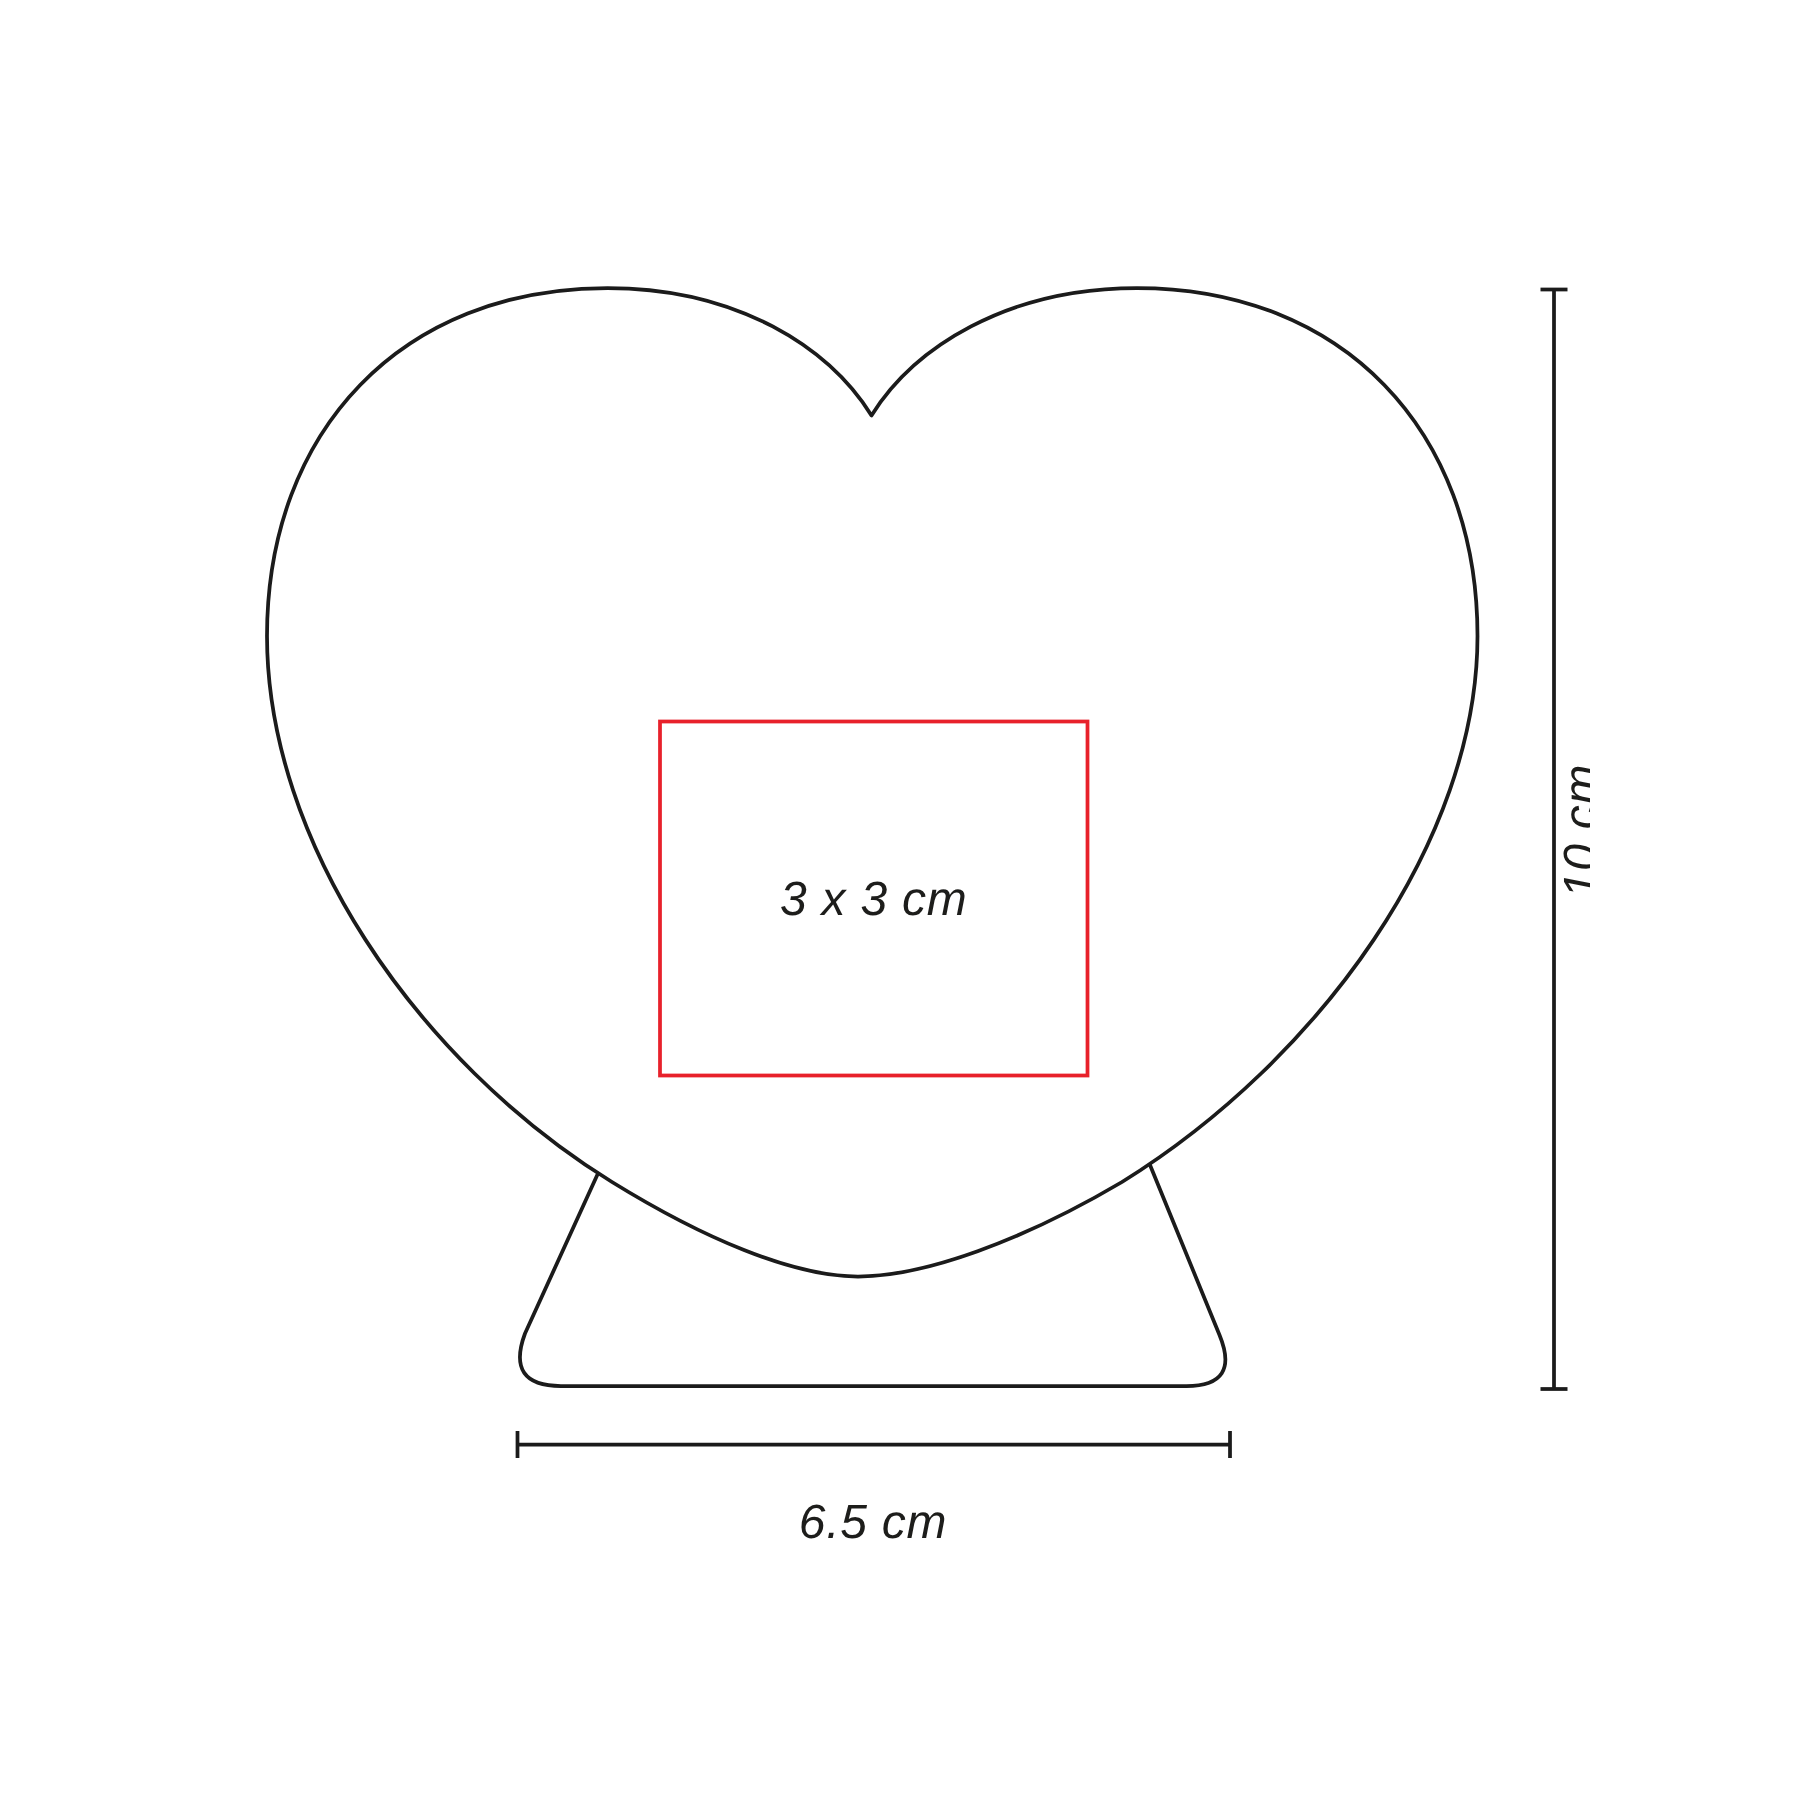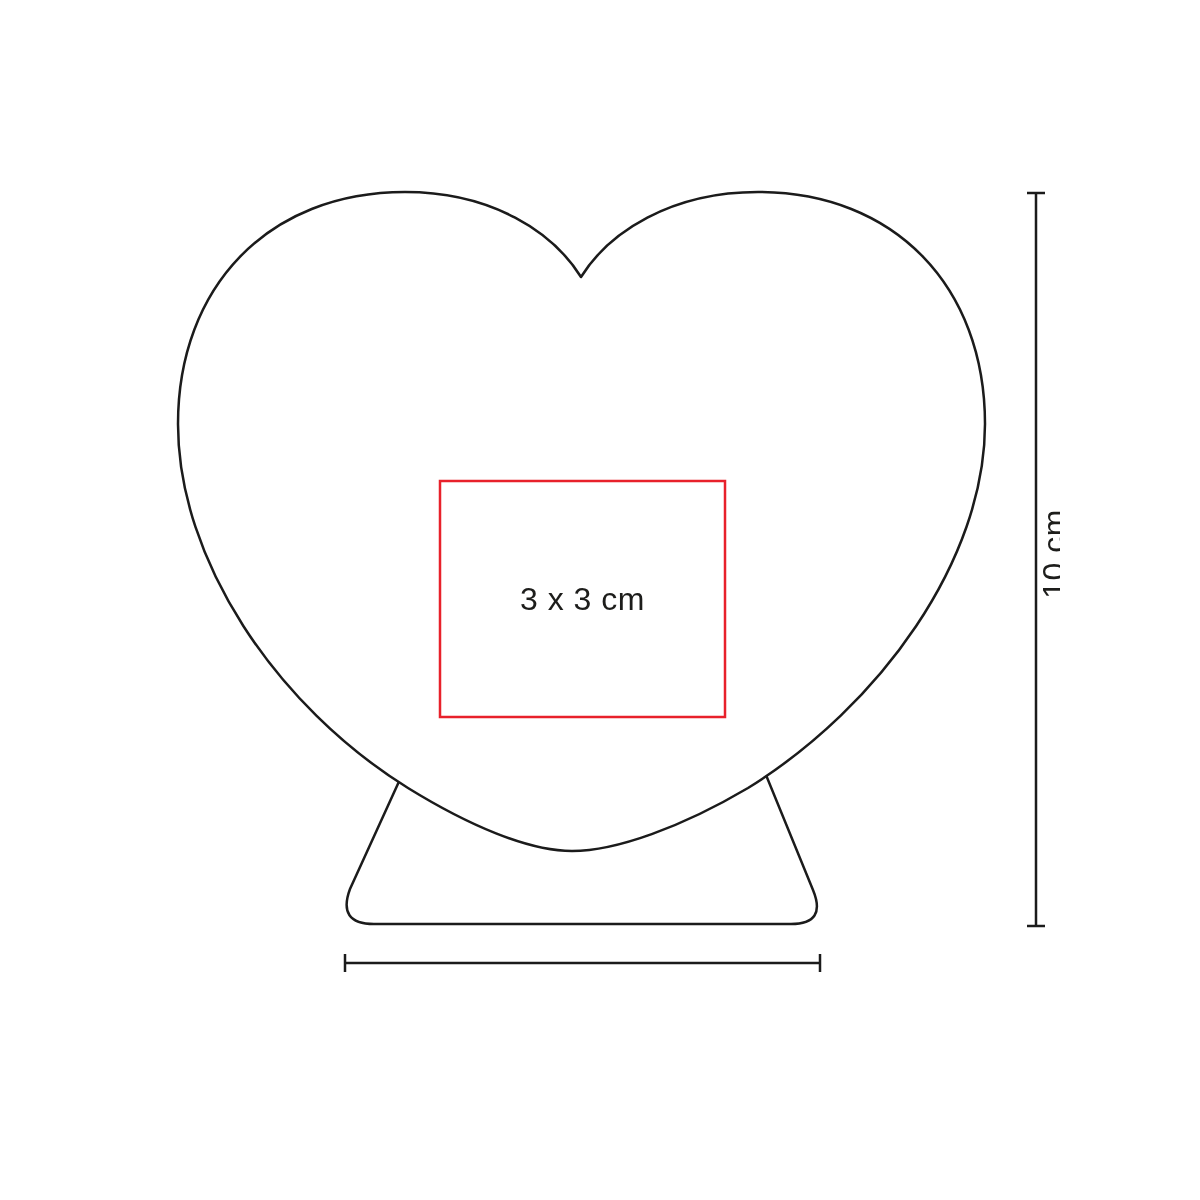--- a/index.html
+++ b/index.html
@@ -11,20 +11,21 @@
     height: 1200px;
     background: #ffffff;
     font-family: "Liberation Sans", "DejaVu Sans", sans-serif;
   }
   .canvas {
     position: relative;
     width: 1060px;
     height: 1200px;
     background: #ffffff;
     overflow: hidden;
+    font-style: italic;
   }
   .canvas svg {
     position: absolute;
     left: 0;
     top: 0;
   }
   .label {
     position: absolute;
     color: #1d1d1b;
     font-size: 32px;
@@ -83,14 +84,15 @@
       <line x1="820" y1="954" x2="820" y2="972"></line>
     </g>
 
     <rect x="440" y="481" width="285" height="236" fill="none" stroke-width="2.5" stroke="#e8212b"></rect>
   </svg>
 
   <div class="label print-area-label">3 x 3 cm</div>
 
   <div class="label height-label">10 cm</div>
 
+  <div class="label width-label">6.5 cm</div>
 
 </div>
 
 </body></html>

